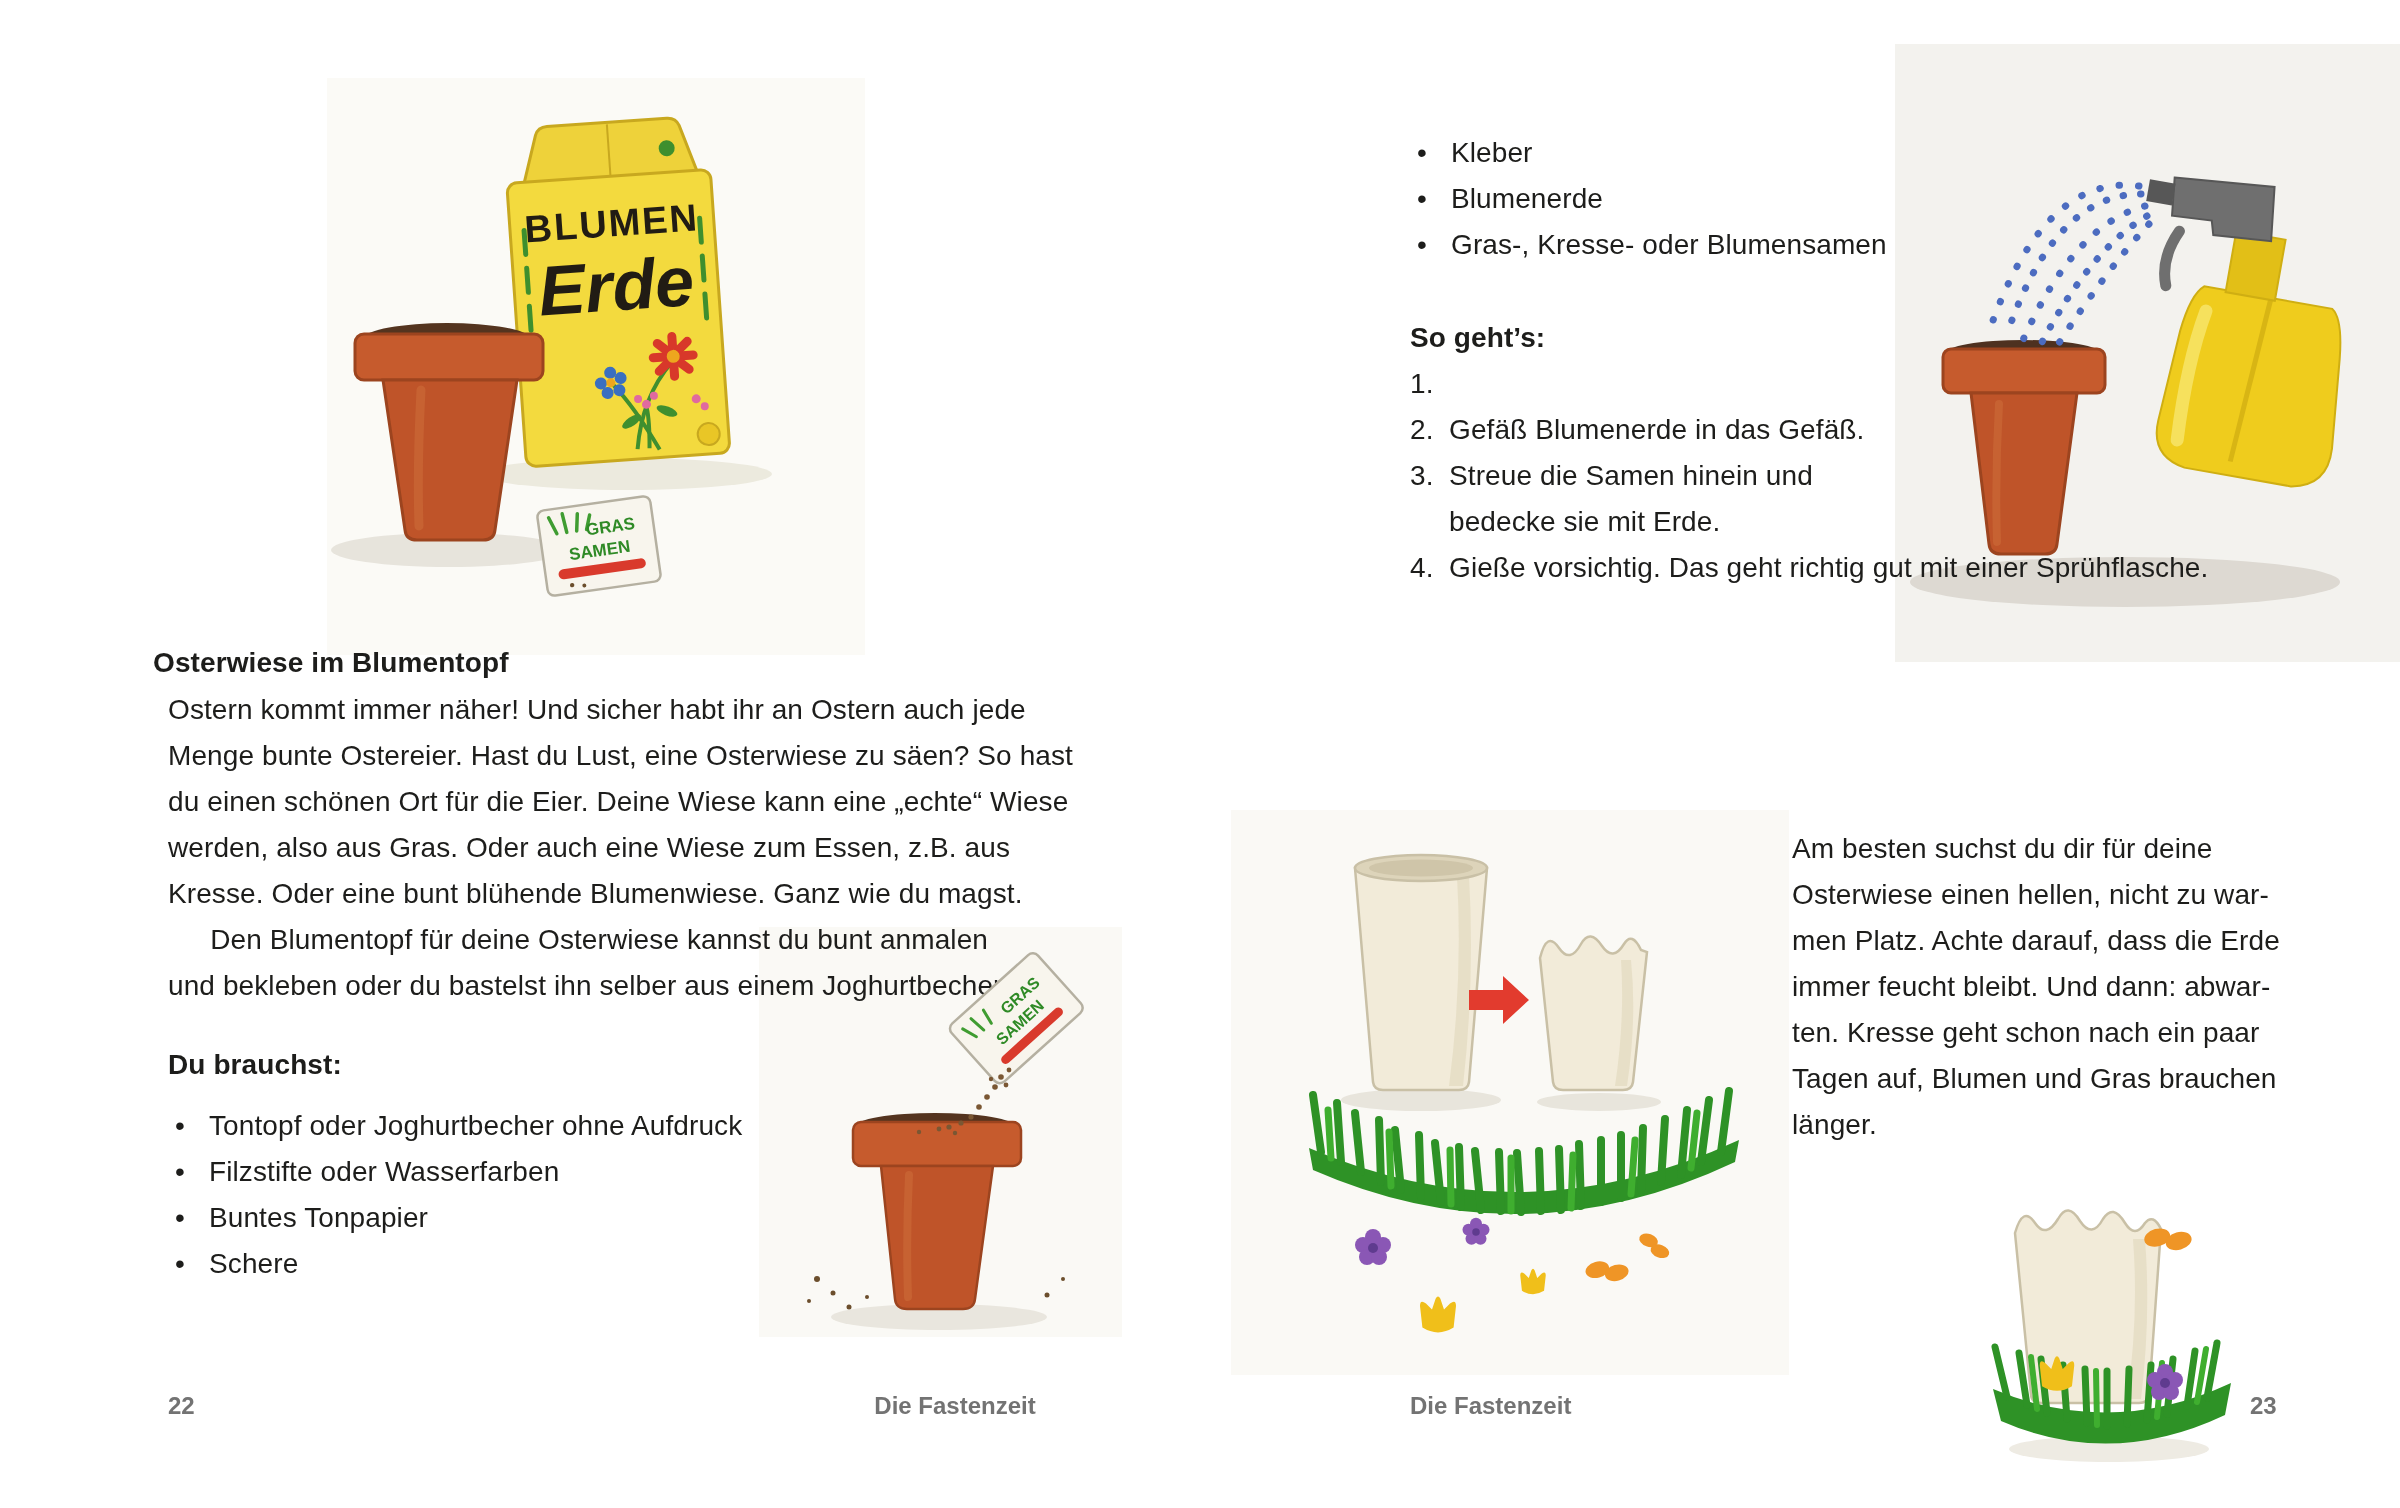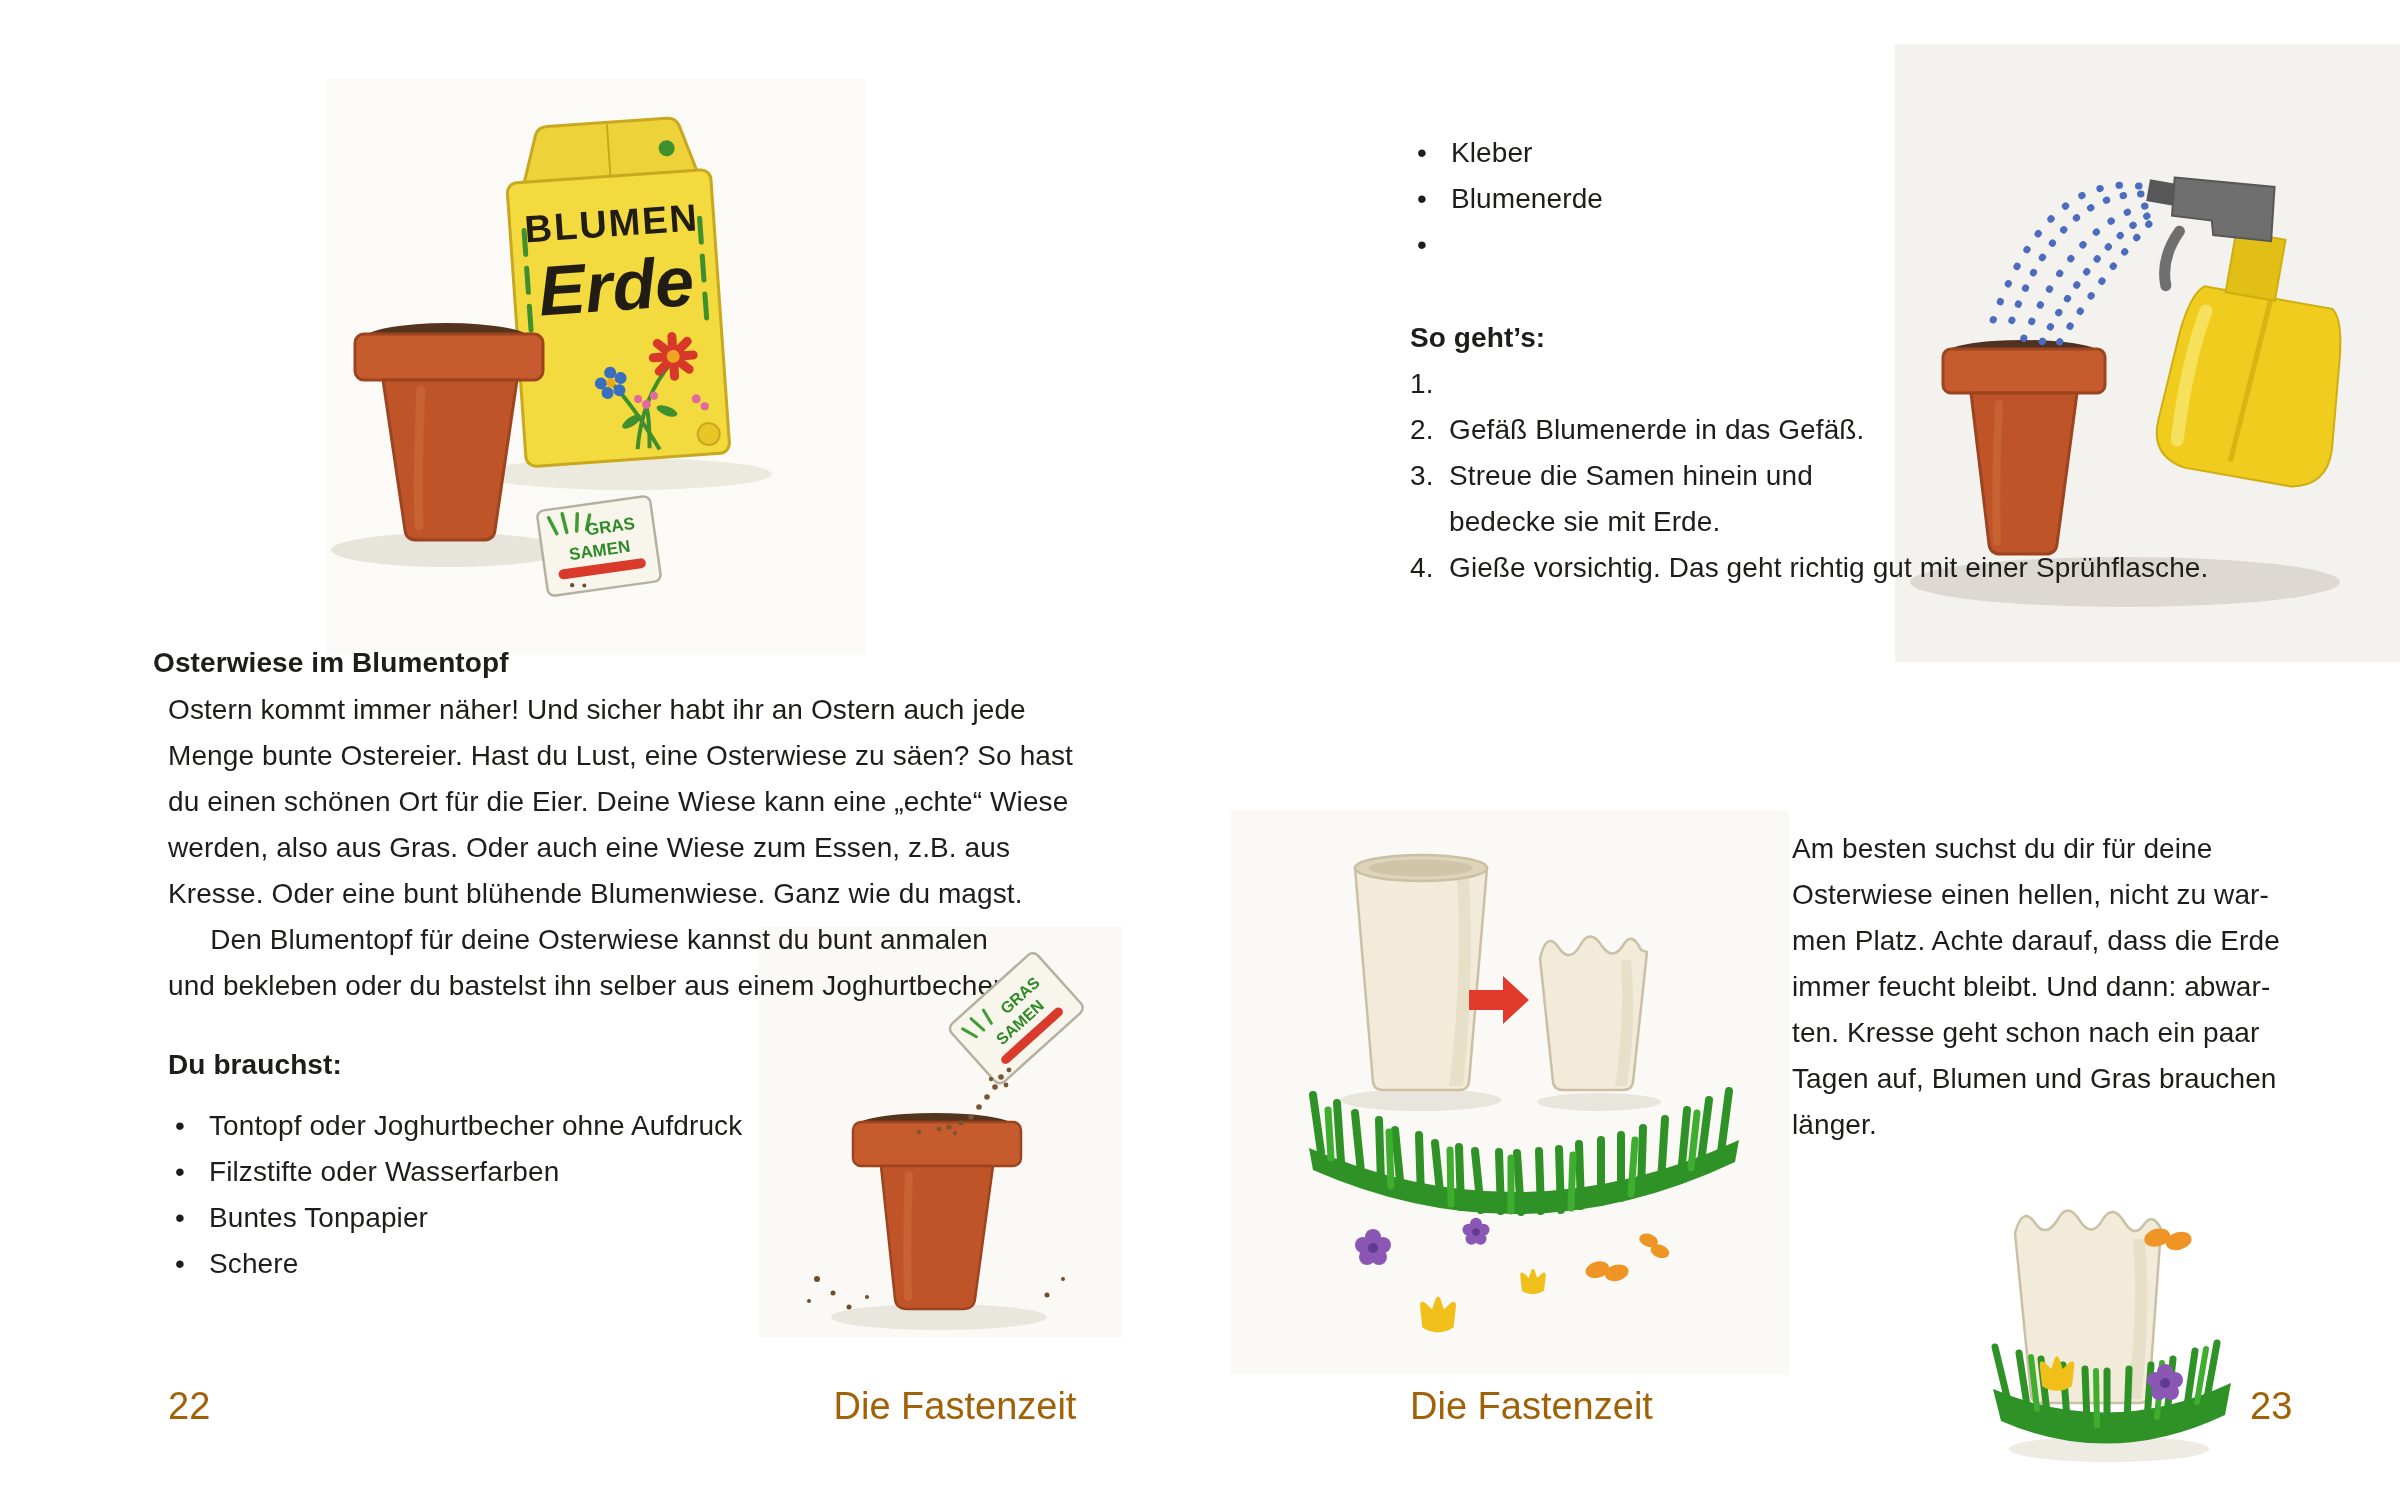--- a/index.html
+++ b/index.html
@@ -2,21 +2,21 @@
 <html><head>
 <meta charset="utf-8">
 <style>
   *{margin:0;padding:0;box-sizing:border-box}
   html,body{width:2400px;height:1508px;background:#ffffff;font-family:"Liberation Sans",sans-serif;color:#1d1d1b}
   body{position:relative;overflow:hidden}
   .abs{position:absolute}
   .txt{font-size:28px;line-height:46px;letter-spacing:.1px}
   .multiline{white-space:pre-line}
   .bold{font-weight:700}
-  .footer{font-size:38px;font-weight:400;color:#a16207;line-height:46px}
+  .footer{font-size:24px;font-weight:700;color:#737373;line-height:46px}
   .center{text-align:center}
   .row{display:flex;align-items:flex-start}
   .marker{flex:0 0 41px;padding-left:7px}
   .stepnum{flex:0 0 39px}
   .z0{z-index:0}.z1{z-index:1}.z2{z-index:2}.z3{z-index:3}
   .illu2bg{background:#faf9f5}
   svg{display:block}
   svg text{font-family:"Liberation Sans",sans-serif}
 </style>
 </head>
@@ -197,20 +197,21 @@
       <div class="row">
         <span class="marker">•</span>
         <span>Kleber</span>
       </div>
       <div class="row">
         <span class="marker">•</span>
         <span>Blumenerde</span>
       </div>
       <div class="row">
         <span class="marker">•</span>
+        <span>Gras-, Kresse- oder Blumensamen</span>
       </div>
     </div>
 
     <h3 class="abs z2 txt bold" style="left:1410px;top:315px;width:400px">So geht’s:</h3>
 
     <div class="abs z2 txt" style="left:1410px;top:361px;width:950px">
       <div class="row">
         <span class="stepnum">1.</span>
       </div>
       <div class="row">

